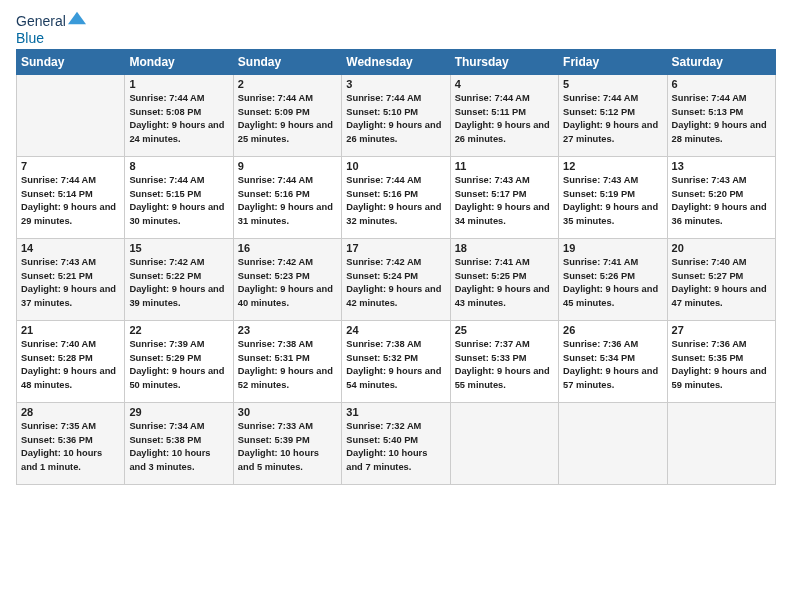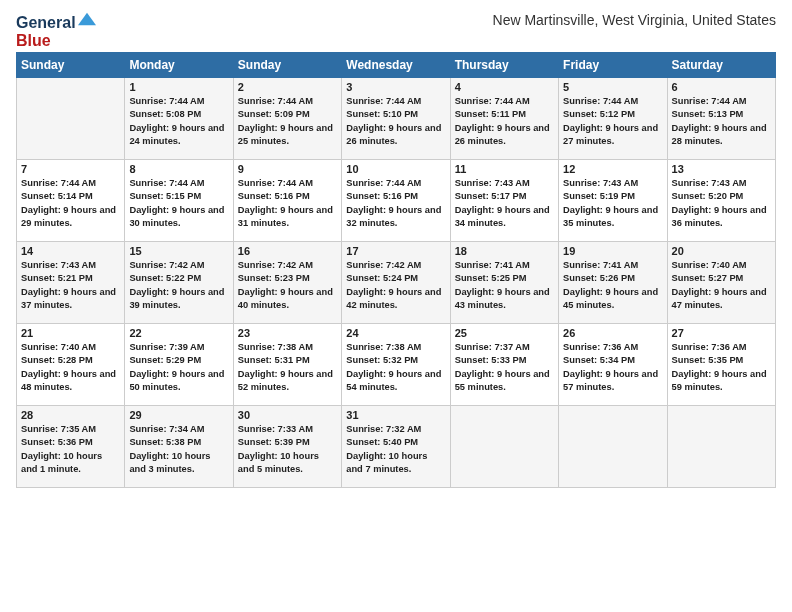--- a/index.html
+++ b/index.html
@@ -19,22 +19,22 @@
       justify-content: space-between;
       align-items: flex-start;
       margin-bottom: 2px;
     }
     .logo {
       display: flex;
       align-items: center;
       margin-top: 4px;
     }
     .logo-text {
-      font-size: 16px;
-      font-weight: bold;
+      font-size: 14px;
+      font-weight: normal;
       color: #1a3a5c;
       line-height: 1.1;
     }
     .logo-icon {
       width: 18px;
       height: 14px;
       margin-left: 2px;
       margin-top: -8px;
     }
     .title-block {
@@ -101,25 +101,24 @@
 <div class="container">
   <div class="header-row">
     <div class="logo">
       <div>
         <div style="display:flex;align-items:center;">
           <span class="logo-text">General</span>
           <svg class="logo-icon" viewBox="0 0 20 14" xmlns="http://www.w3.org/2000/svg">
             <polygon points="0,14 10,0 20,14" fill="#3a9ad9"></polygon>
           </svg>
         </div>
-        <span class="logo-text" style="color:#b91c1c;">Blue</span>
+        <span class="logo-text" style="color:#0369a1;">Blue</span>
       </div>
     </div>
     <div class="title-block">
-      <div class="location-title">New Martinsville, West Virginia, United States</div>
     </div>
   </div>
 
   <table>
     <thead>
       <tr>
         <th>Sunday</th>
         <th>Monday</th>
         <th>Sunday</th>
         <th>Wednesday</th>

